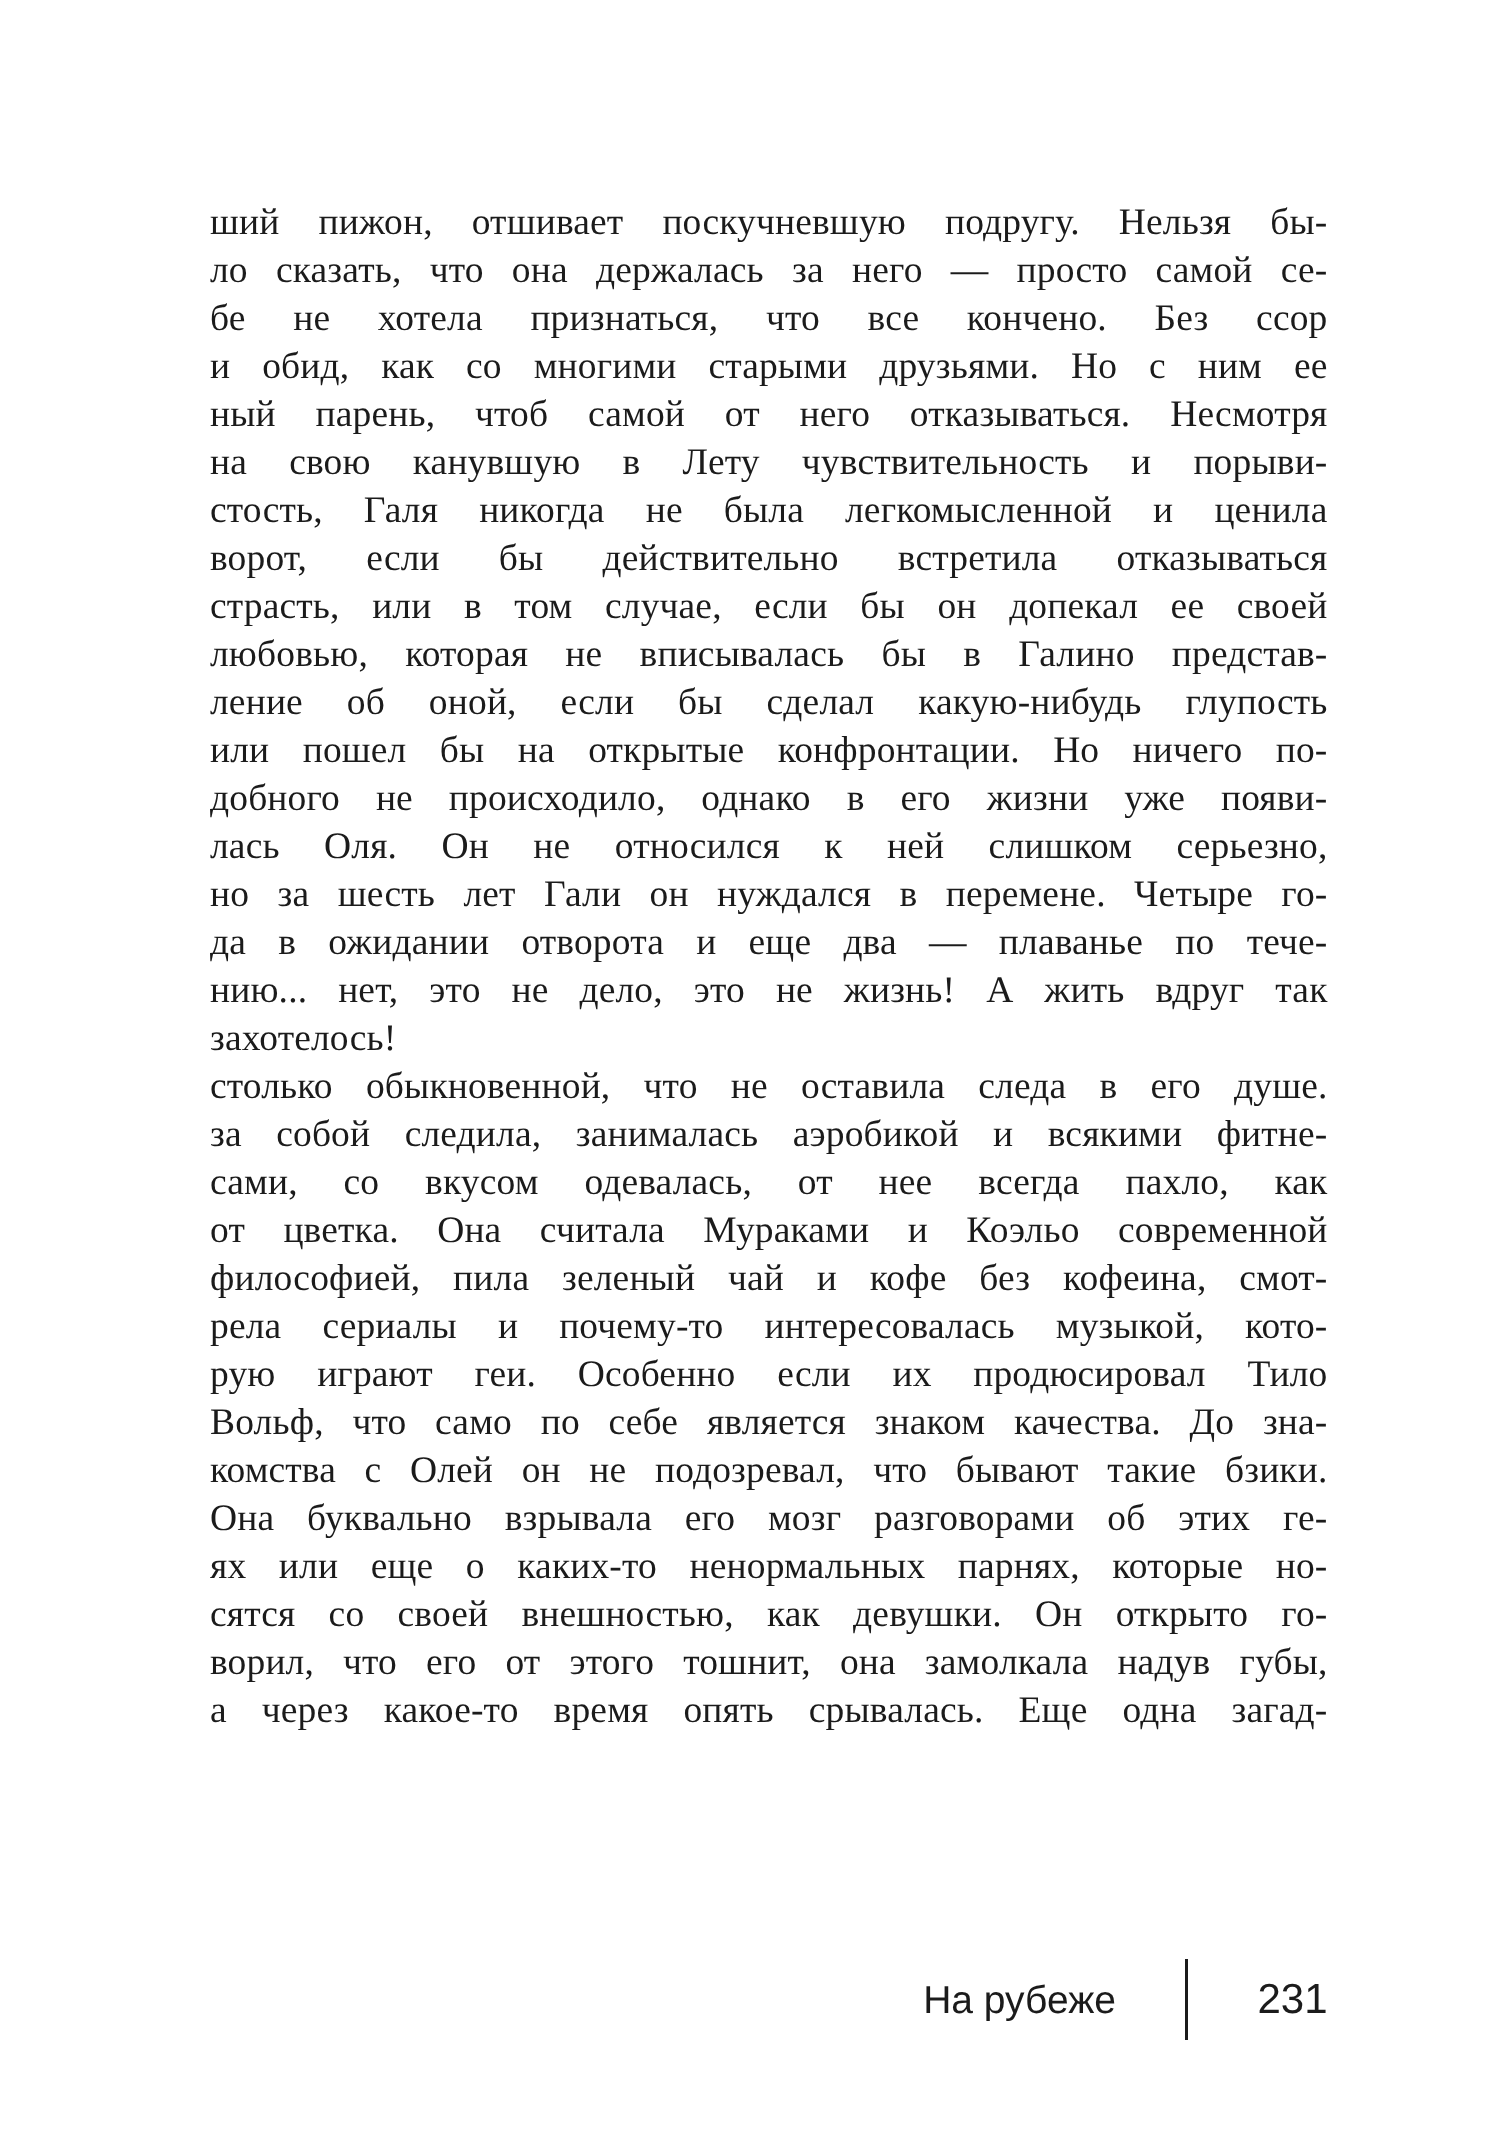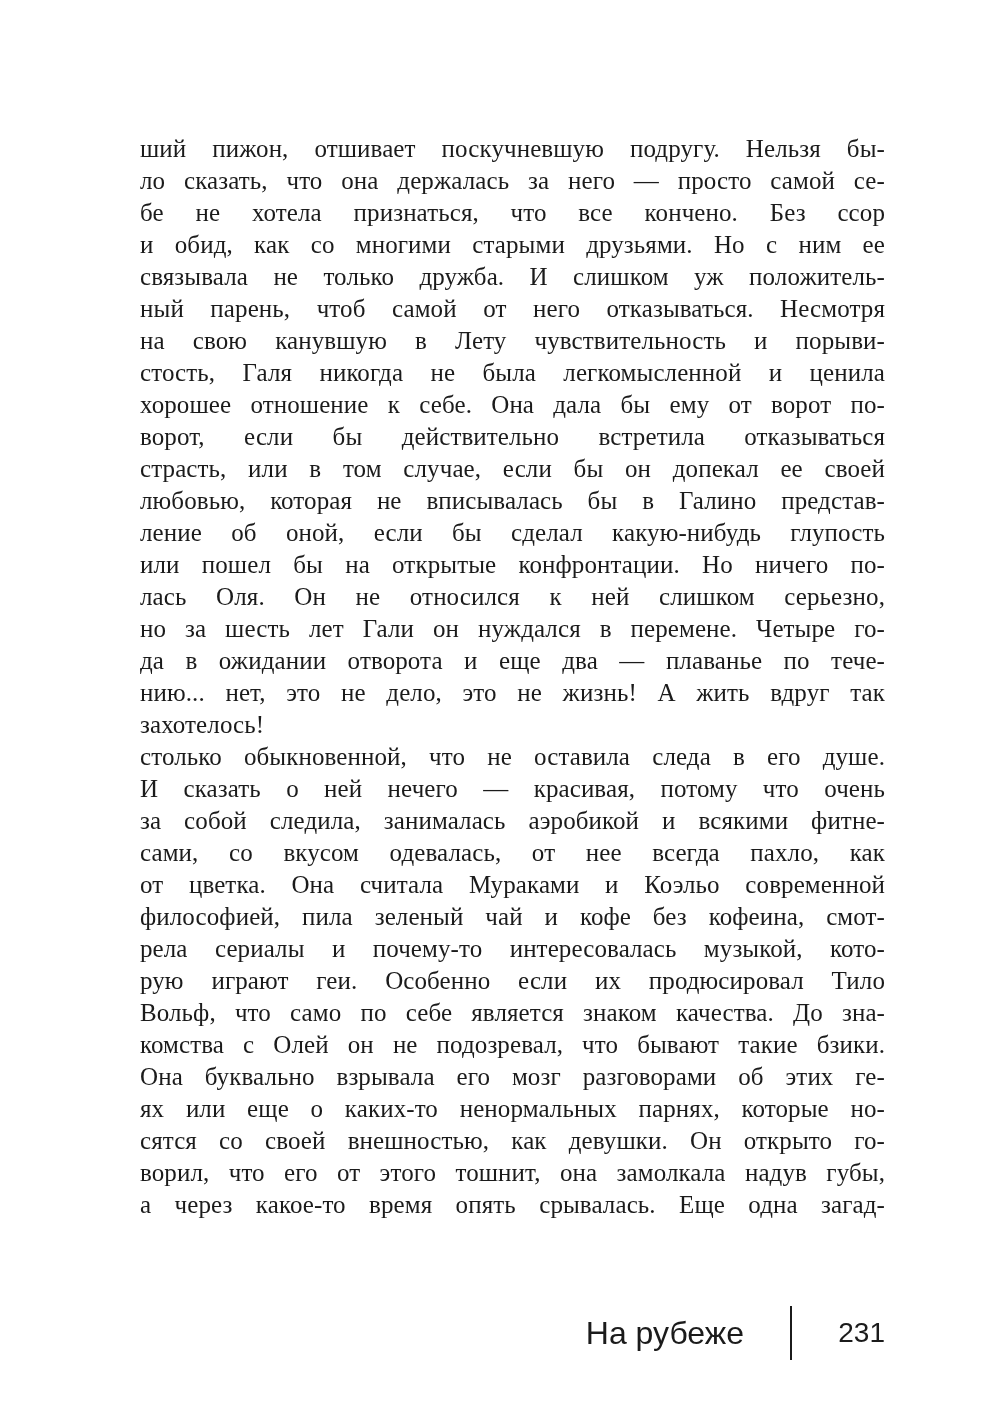--- a/index.html
+++ b/index.html
@@ -44,21 +44,21 @@
     top: 1304px;
     width: 745px;
     height: 58px;
     display: flex;
     align-items: center;
     justify-content: flex-end;
     font-family: "Liberation Sans", "DejaVu Sans", sans-serif;
     color: #1b1b1b;
   }
   .running-title {
-    font-size: 32px;
+    font-size: 26px;
   }
   .footer-rule {
     width: 2px;
     height: 54px;
     margin-left: 46px;
     background: #1b1b1b;
   }
   .page-number {
     width: 72px;
     text-align: right;
@@ -69,37 +69,35 @@
 </head>
 <body>
 
 <div class="page">
 
   <div class="text-block">
       <div class="line">ший пижон, отшивает поскучневшую подругу. Нельзя бы-</div>
       <div class="line">ло сказать, что она держалась за него — просто самой се-</div>
       <div class="line">бе не хотела признаться, что все кончено. Без ссор</div>
       <div class="line">и обид, как со многими старыми друзьями. Но с ним ее</div>
-      <div class="line">связывала не только дружба. И слишком уж положитель-</div>
       <div class="line">ный парень, чтоб самой от него отказываться. Несмотря</div>
       <div class="line">на свою канувшую в Лету чувствительность и порыви-</div>
       <div class="line">стость, Галя никогда не была легкомысленной и ценила</div>
-      <div class="line">хорошее отношение к себе. Она дала бы ему от ворот по-</div>
       <div class="line">ворот, если бы действительно встретила отказываться</div>
       <div class="line">страсть, или в том случае, если бы он допекал ее своей</div>
       <div class="line">любовью, которая не вписывалась бы в Галино представ-</div>
       <div class="line">ление об оной, если бы сделал какую-нибудь глупость</div>
       <div class="line">или пошел бы на открытые конфронтации. Но ничего по-</div>
+      <div class="line">добного не происходило, однако в его жизни уже появи-</div>
       <div class="line">лась Оля. Он не относился к ней слишком серьезно,</div>
       <div class="line">но за шесть лет Гали он нуждался в перемене. Четыре го-</div>
       <div class="line">да в ожидании отворота и еще два — плаванье по тече-</div>
       <div class="line">нию... нет, это не дело, это не жизнь! А жить вдруг так</div>
       <div class="line no-justify">захотелось!</div>
       <div class="line">столько обыкновенной, что не оставила следа в его душе.</div>
-      <div class="line">И сказать о ней нечего — красивая, потому что очень</div>
       <div class="line">за собой следила, занималась аэробикой и всякими фитне-</div>
       <div class="line">сами, со вкусом одевалась, от нее всегда пахло, как</div>
       <div class="line">от цветка. Она считала Мураками и Коэльо современной</div>
       <div class="line">философией, пила зеленый чай и кофе без кофеина, смот-</div>
       <div class="line">рела сериалы и почему-то интересовалась музыкой, кото-</div>
       <div class="line">рую играют геи. Особенно если их продюсировал Тило</div>
       <div class="line">Вольф, что само по себе является знаком качества. До зна-</div>
       <div class="line">комства с Олей он не подозревал, что бывают такие бзики.</div>
       <div class="line">Она буквально взрывала его мозг разговорами об этих ге-</div>
       <div class="line">ях или еще о каких-то ненормальных парнях, которые но-</div>

